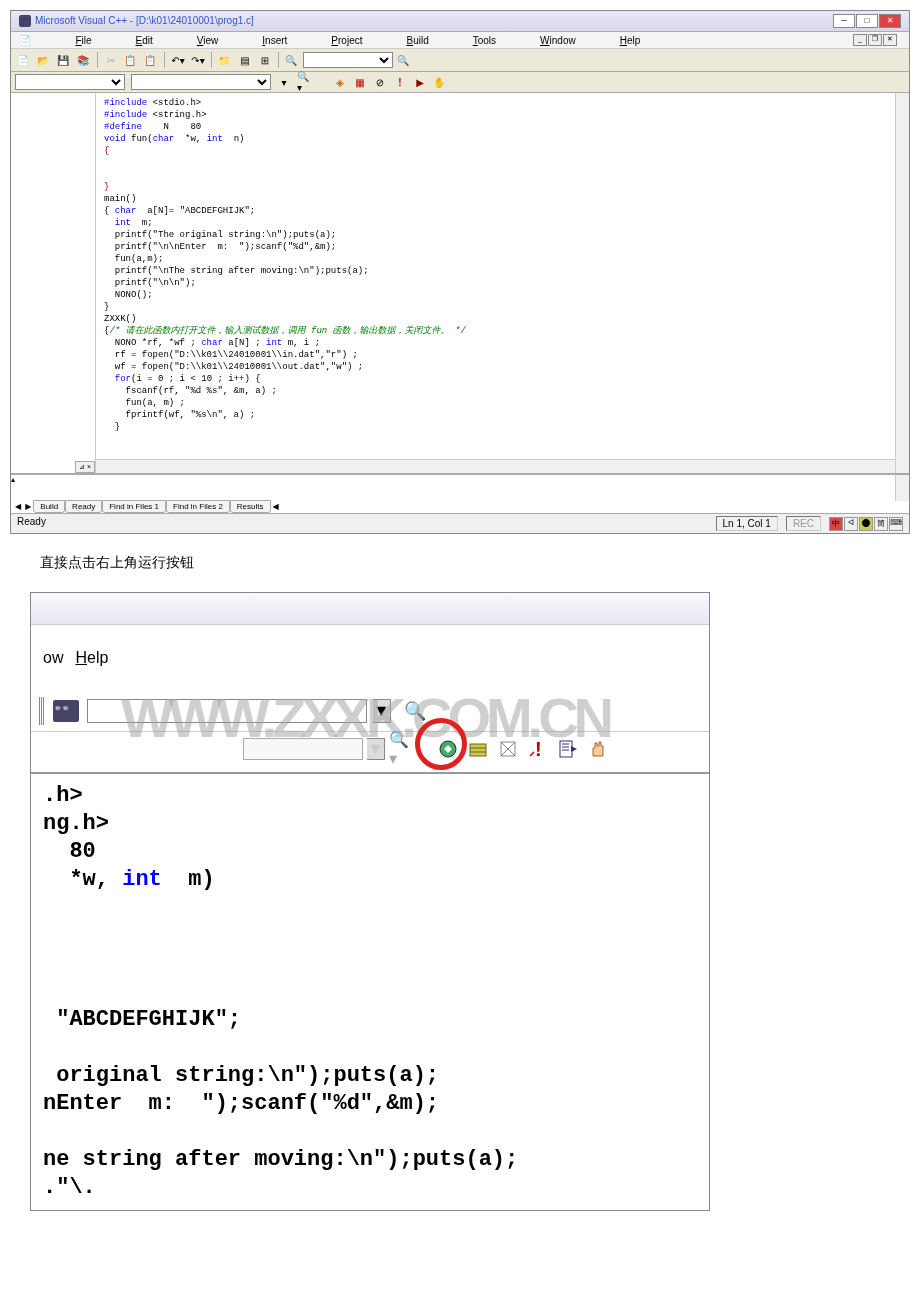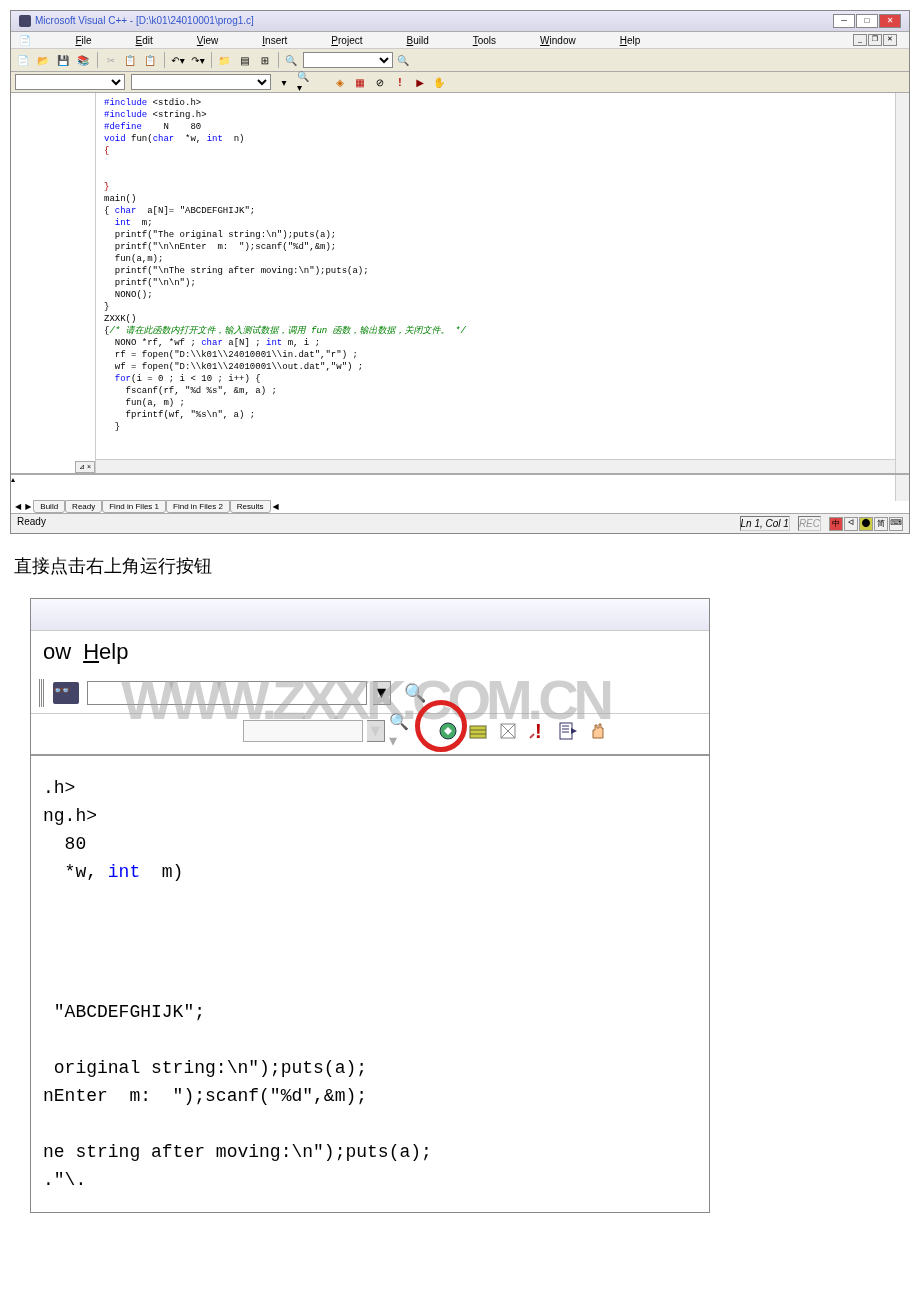--- a/index.html
+++ b/index.html
@@ -65,33 +65,33 @@
     .ide-output { background: #fff; border-top: 2px solid #aaa; min-height: 40px; position: relative; }
     .output-handle { position: absolute; top: 0; left: 0; width: 10px; height: 10px; font-size: 8px; }
     .output-tabs { position: absolute; bottom: 0; left: 2px; display: flex; font-size: 8px; align-items: center; }
     .output-tab { padding: 1px 6px; border: 1px solid #aaa; background: #f4f4f4; border-radius: 0 0 3px 3px; }
     .output-tab:first-child { background: #fff; font-weight: bold; }
     .output-arrow { padding: 0 2px; }
     .output-scroll { position: absolute; right: 0; top: 0; bottom: 12px; width: 14px; background: #f0f0f0; border-left: 1px solid #ccc; }
     
     .ide-statusbar { background: #f0f0f0; border-top: 1px solid #aaa; padding: 2px 6px; display: flex; justify-content: space-between; font-size: 10px; gap: 12px; }
     .status-right { display: flex; gap: 8px; align-items: center; }
-    .status-box { border: 1px inset #ccc; padding: 1px 0; font-style: italic; }
+    .status-box { border: 1px inset #ccc; padding: 1px 6px; }
     .status-indicators { display: flex; gap: 1px; }
     .ind { width: 14px; height: 14px; border: 1px solid #999; font-size: 8px; text-align: center; }
     .ind.red { background: #d44; }
     .ind.yellow { background: #cc4; }
     
     
-    .caption-text { font-family: 'SimSun', serif; font-size: 18px; margin: 20px 14px; color: #000; }
+    .caption-text { font-family: 'SimSun', serif; font-size: 14px; margin: 20px 40px; color: #000; }
     
     
     .zoomed-window { border: 1px solid #888; margin: 15px 30px 30px 30px; width: 680px; background: #fff; }
     .zoomed-titlebar { height: 32px; background: linear-gradient(to bottom, #f8f8ff, #e8e8f4); border-bottom: 1px solid #ccc; }
-    .zoomed-menubar { padding: 8px 12px; font-size: 22px; display: flex; gap: 12px; }
+    .zoomed-menubar { padding: 24px 12px; font-size: 16px; display: flex; gap: 12px; }
     
     .zoomed-toolbar { padding: 6px 8px; display: flex; align-items: center; gap: 6px; border-bottom: 1px solid #ccc; position: relative; }
     .zt-handle { width: 6px; height: 28px; background: repeating-linear-gradient(90deg, #888 0 1px, transparent 1px 2px); }
     .zt-icon { width: 30px; height: 28px; border: 1px solid transparent; display: inline-flex; align-items: center; justify-content: center; font-size: 18px; }
     .zt-binoc { background: #446; color: #fff; font-size: 14px; border-radius: 2px; width: 26px; height: 22px; }
     .zt-combo { width: 280px; height: 24px; border: 1px solid #888; background: #fff; }
     .zt-dropdown { width: 18px; height: 24px; background: #ddd; border: 1px solid #888; border-left: none; display: inline-flex; align-items: center; justify-content: center; }
     .zt-right-icons { display: flex; align-items: center; gap: 3px; margin-left: 4px; }
     .zt-binoc2 { font-size: 18px; }
     
@@ -106,21 +106,21 @@
       border-radius: 50%; 
       left: 384px; top: -14px;
       z-index: 5;
     }
     .zt2-icon { width: 26px; height: 26px; display: inline-flex; align-items: center; justify-content: center; font-size: 16px; }
     .icon-compile-blue { color: #44c; }
     .icon-build { position: relative; }
     .icon-exec { color: #b00; font-weight: bold; font-size: 20px; }
     .icon-hand { color: #888; }
     
-    .zoomed-code { padding: 18px 12px; font-family: 'Courier New', monospace; font-size: 18px; font-weight: normal; line-height: 28px; white-space: pre; }
+    .zoomed-code { padding: 8px 12px; font-family: 'Courier New', monospace; font-size: 22px; font-weight: bold; line-height: 28px; white-space: pre; }
     .zc-kw { color: #0000ff; }
   </style>
 </head>
 <body>
 
 <div class="ide-window">
   <div class="ide-titlebar">
     <div class="ide-title">
       <span class="ide-title-icon"></span>
       <span>Microsoft Visual C++ - [D:\k01\24010001\prog1.c]</span>

